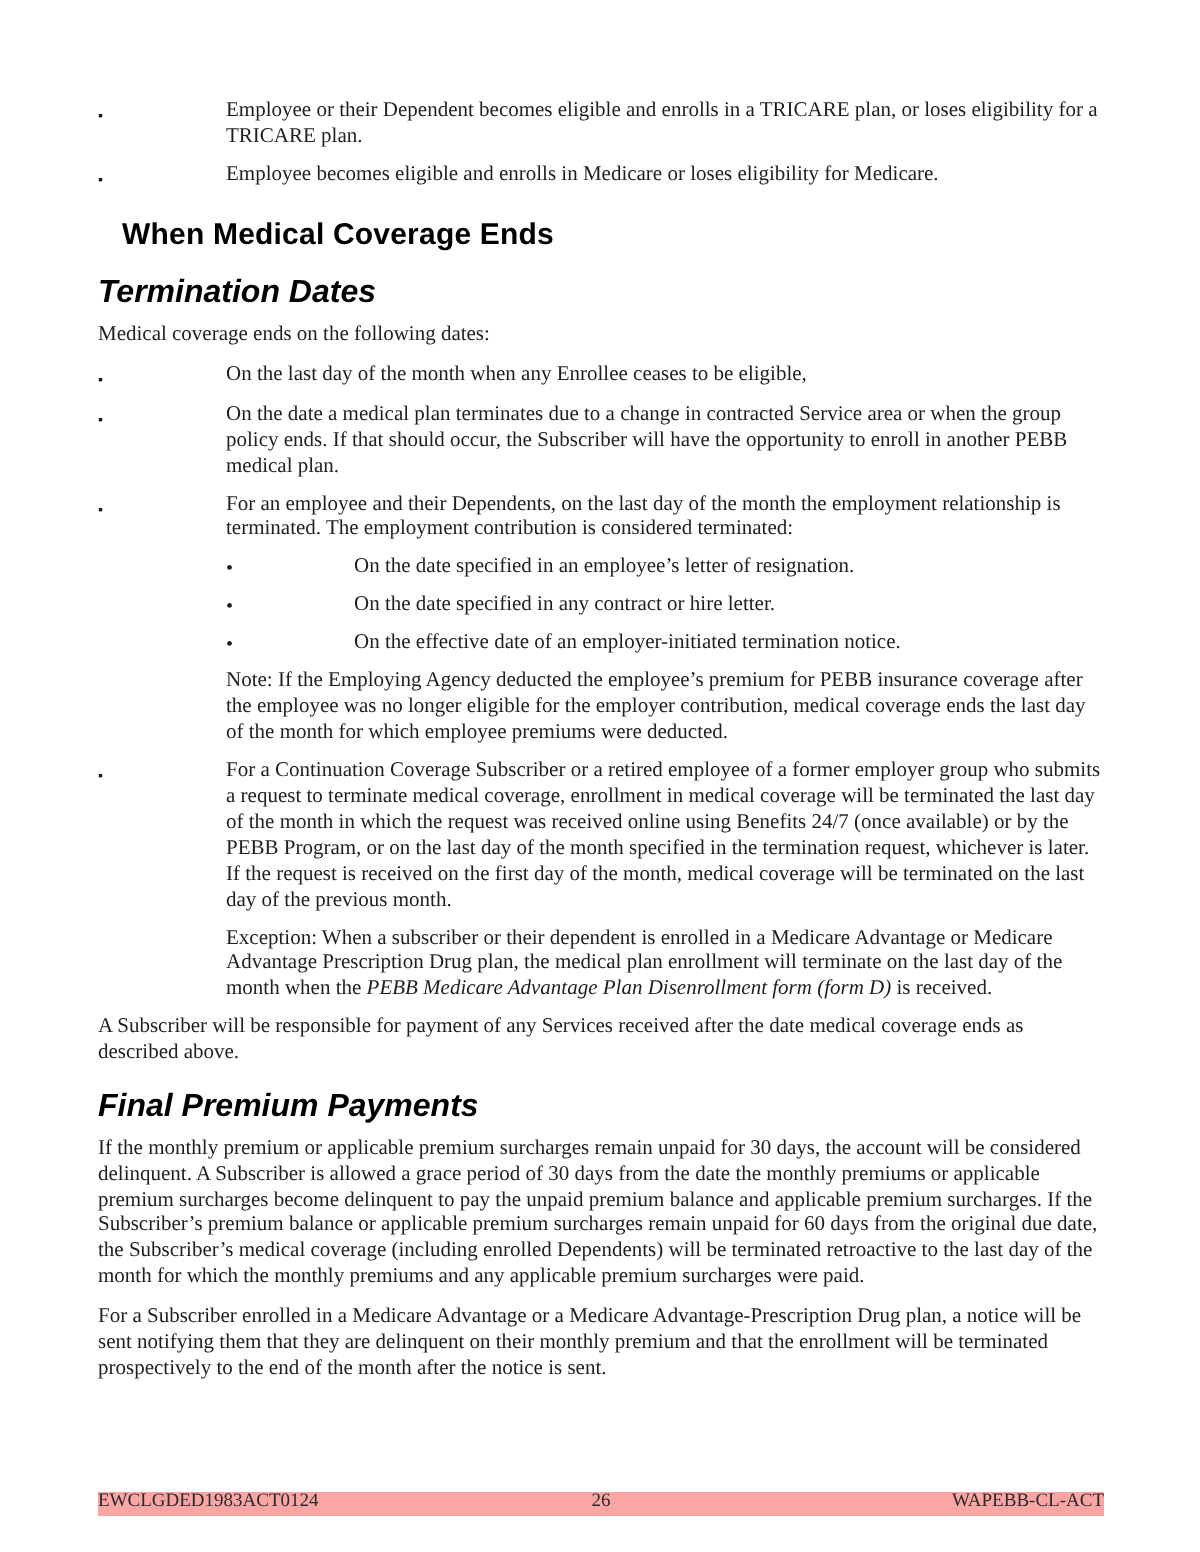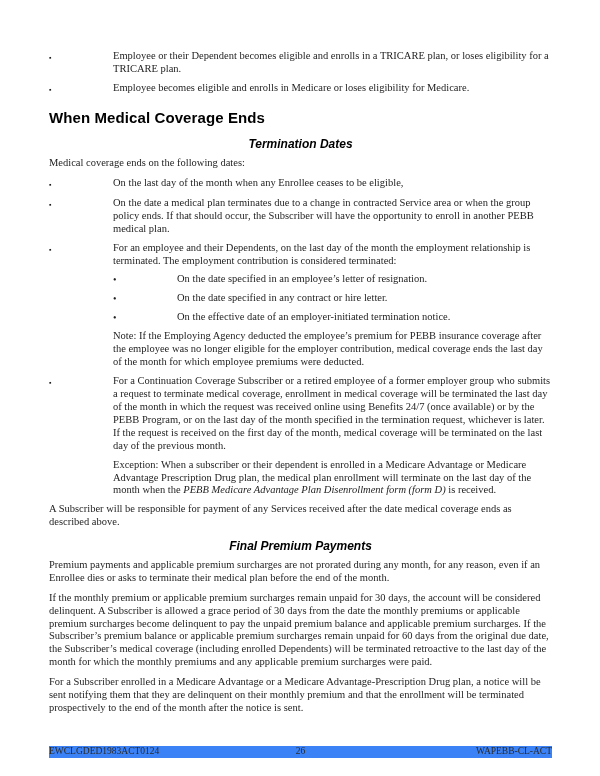--- a/index.html
+++ b/index.html
@@ -16,35 +16,34 @@
   .marker { flex:0 0 20px; color:#1e1e1e; }
   .marker.sq { font-size:7px; line-height:12px; padding-top:2px; }
   .marker.dot { font-size:10px; line-height:12px; padding-top:1px; }
   .litext { flex:1;margin-left:44px; }
   .b { font-weight:normal; }
   .i { font-style:italic; }
   p.para { margin-bottom:7px; }
   h1.doc-h1 {
     font-family:"Liberation Sans", sans-serif;
     font-size:15px; font-weight:bold; color:#000;
-    margin:13px 0 9px 0; letter-spacing:0.1px;
+    margin:13px 0 9px 12px; letter-spacing:0.1px;
   }
   h2.doc-h2 {
     font-family:"Liberation Sans", sans-serif;
-    font-size:12px; font-weight:bold; font-style:italic; color:#000;
+    font-size:16px; font-weight:bold; font-style:italic; color:#000;
     margin:10px 0 5px 0;
-    text-align:center;
   }
   .sublist { margin:6px 0 6px 0; }
   .sublist .li { margin-bottom:6px; }
   .note-para, .exception-para { margin-top:6px; }
   .top-list { margin-bottom:4px; }
   .footer {
     position:absolute; left:49px; right:48px; bottom:18px;
-    font-size:9.5px; color:#2a2a2a; background:#3b82f6;
+    font-size:9.5px; color:#2a2a2a; background:#fca5a5;
     display:flex; justify-content:space-between; align-items:baseline;
   }
   .footer .center {
     position:absolute; left:50%; transform:translateX(-50%);
   }
 </style>
 </head>
 <body>
 
 <div class="page">
@@ -107,21 +106,20 @@
         <p class="exception-para"><span class="b">Exception:</span><span> When a subscriber or their dependent is enrolled in a Medicare Advantage or Medicare Advantage Prescription Drug plan, the medical plan enrollment will terminate on the last day of the month when the </span><span class="i">PEBB Medicare Advantage Plan Disenrollment form (form D)</span><span> is received.</span></p>
       </div>
     </li>
 
   </ul>
 
   <p class="para">A Subscriber will be responsible for payment of any Services received after the date medical coverage ends as described above.</p>
 
   <h2 class="doc-h2">Final Premium Payments</h2>
 
-  <p class="para">Premium payments and applicable premium surcharges are not prorated during any month, for any reason, even if an Enrollee dies or asks to terminate their medical plan before the end of the month.</p>
   <p class="para">If the monthly premium or applicable premium surcharges remain unpaid for 30 days, the account will be considered delinquent. A Subscriber is allowed a grace period of 30 days from the date the monthly premiums or applicable premium surcharges become delinquent to pay the unpaid premium balance and applicable premium surcharges. If the Subscriber’s premium balance or applicable premium surcharges remain unpaid for 60 days from the original due date, the Subscriber’s medical coverage (including enrolled Dependents) will be terminated retroactive to the last day of the month for which the monthly premiums and any applicable premium surcharges were paid.</p>
   <p class="para">For a Subscriber enrolled in a Medicare Advantage or a Medicare Advantage-Prescription Drug plan, a notice will be sent notifying them that they are delinquent on their monthly premium and that the enrollment will be terminated prospectively to the end of the month after the notice is sent.</p>
 
   <div class="footer">
     <span>EWCLGDED1983ACT0124</span>
     <span class="center">26</span>
     <span>WAPEBB-CL-ACT</span>
   </div>
 
 </div>

